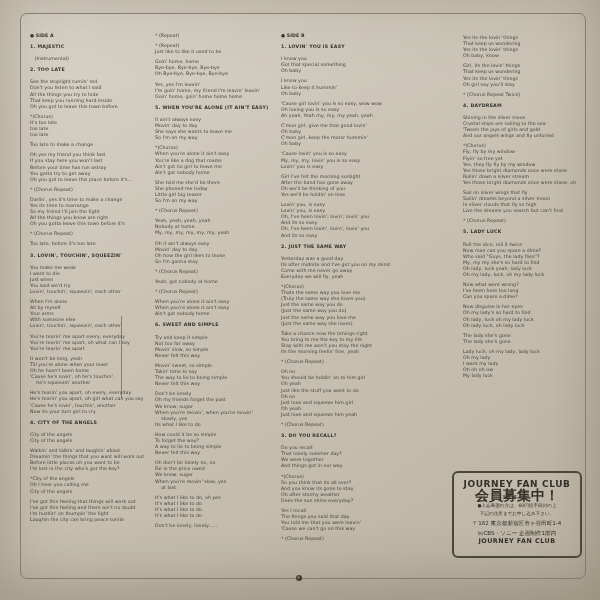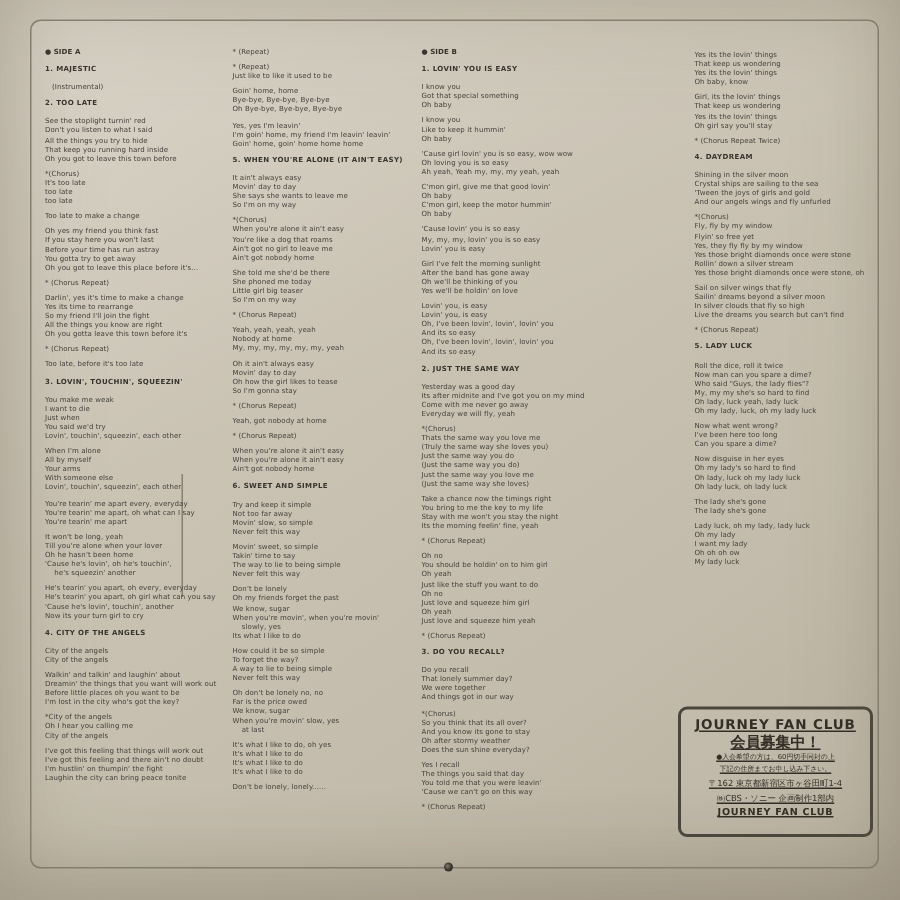--- a/index.html
+++ b/index.html
@@ -27,24 +27,24 @@
   .blk.heading{font-weight:bold;color:#36342d;margin-bottom:1px}
   .blk.title{font-weight:bold;color:#36342d;margin:5px 0 6px 0;letter-spacing:.25px}
   .ln{min-height:6.1px}
   .crease{position:absolute;left:121px;top:316px;width:1px;height:82px;
     background:rgba(70,62,50,.5)}
   .reg-dot{position:absolute;left:296px;top:575px;width:6px;height:6px;border-radius:50%;
     background:radial-gradient(circle at 40% 40%, #8a8276 0%, #3a362e 45%, #191712 100%)}
   .fanclub{
     position:absolute;left:452px;top:471px;width:130px;height:87px;
     border:2px solid #4a463c;border-radius:6px;color:#332f26;text-align:center;
-    padding-top:6px;box-sizing:border-box;background:rgba(255,255,255,.05);text-decoration:underline;
+    padding-top:6px;box-sizing:border-box;background:rgba(255,255,255,.05);
   }
   .fc-title{font-size:9px;font-weight:bold;letter-spacing:.6px;line-height:11px}
-  .fc-sub{font-size:10px;font-weight:bold;line-height:11px}
+  .fc-sub{font-size:14px;font-weight:bold;line-height:11px}
   .fc-note{font-size:4.6px;line-height:5.8px;margin-top:2px}
   .fc-addr{font-size:5.6px;line-height:7.4px;margin-top:3px}
   .fc-en{font-size:6.4px;font-weight:bold;letter-spacing:.5px;line-height:8px}
 </style>
 </head>
 <body>
 
 <div class="frame"></div>
 
 <div class="lyr-col" id="col-1"><div class="blk heading">● SIDE A</div><div class="blk title">1. MAJESTIC</div><div class="blk stanza"><div class="ln">   (Instrumental)</div></div><div class="blk title">2. TOO LATE</div><div class="blk stanza"><div class="ln">See the stoplight turnin' red</div><div class="ln">Don't you listen to what I said</div><div class="ln">All the things you try to hide</div><div class="ln">That keep you running hard inside</div><div class="ln">Oh you got to leave this town before</div></div><div class="blk stanza"><div class="ln">*(Chorus)</div><div class="ln">It's too late</div><div class="ln">too late</div><div class="ln">too late</div></div><div class="blk stanza"><div class="ln">Too late to make a change</div></div><div class="blk stanza"><div class="ln">Oh yes my friend you think fast</div><div class="ln">If you stay here you won't last</div><div class="ln">Before your time has run astray</div><div class="ln">You gotta try to get away</div><div class="ln">Oh you got to leave this place before it's...</div></div><div class="blk stanza"><div class="ln">* (Chorus Repeat)</div></div><div class="blk stanza"><div class="ln">Darlin', yes it's time to make a change</div><div class="ln">Yes its time to rearrange</div><div class="ln">So my friend I'll join the fight</div><div class="ln">All the things you know are right</div><div class="ln">Oh you gotta leave this town before it's</div></div><div class="blk stanza"><div class="ln">* (Chorus Repeat)</div></div><div class="blk stanza"><div class="ln">Too late, before it's too late</div></div><div class="blk title">3. LOVIN', TOUCHIN', SQUEEZIN'</div><div class="blk stanza"><div class="ln">You make me weak</div><div class="ln">I want to die</div><div class="ln">Just when</div><div class="ln">You said we'd try</div><div class="ln">Lovin', touchin', squeezin', each other</div></div><div class="blk stanza"><div class="ln">When I'm alone</div><div class="ln">All by myself</div><div class="ln">Your arms</div><div class="ln">With someone else</div><div class="ln">Lovin', touchin', squeezin', each other</div></div><div class="blk stanza"><div class="ln">You're tearin' me apart every, everyday</div><div class="ln">You're tearin' me apart, oh what can I say</div><div class="ln">You're tearin' me apart</div></div><div class="blk stanza"><div class="ln">It won't be long, yeah</div><div class="ln">Till you're alone when your lover</div><div class="ln">Oh he hasn't been home</div><div class="ln">'Cause he's lovin', oh he's touchin',</div><div class="ln">    he's squeezin' another</div></div><div class="blk stanza"><div class="ln">He's tearin' you apart, oh every, everyday</div><div class="ln">He's tearin' you apart, oh girl what can you say</div><div class="ln">'Cause he's lovin', touchin', another</div><div class="ln">Now its your turn girl to cry</div></div><div class="blk title">4. CITY OF THE ANGELS</div><div class="blk stanza"><div class="ln">City of the angels</div><div class="ln">City of the angels</div></div><div class="blk stanza"><div class="ln">Walkin' and talkin' and laughin' about</div><div class="ln">Dreamin' the things that you want will work out</div><div class="ln">Before little places oh you want to be</div><div class="ln">I'm lost in the city who's got the key?</div></div><div class="blk stanza"><div class="ln">*City of the angels</div><div class="ln">Oh I hear you calling me</div><div class="ln">City of the angels</div></div><div class="blk stanza"><div class="ln">I've got this feeling that things will work out</div><div class="ln">I've got this feeling and there ain't no doubt</div><div class="ln">I'm hustlin' on thumpin' the fight</div><div class="ln">Laughin the city can bring peace tonite</div></div></div>

